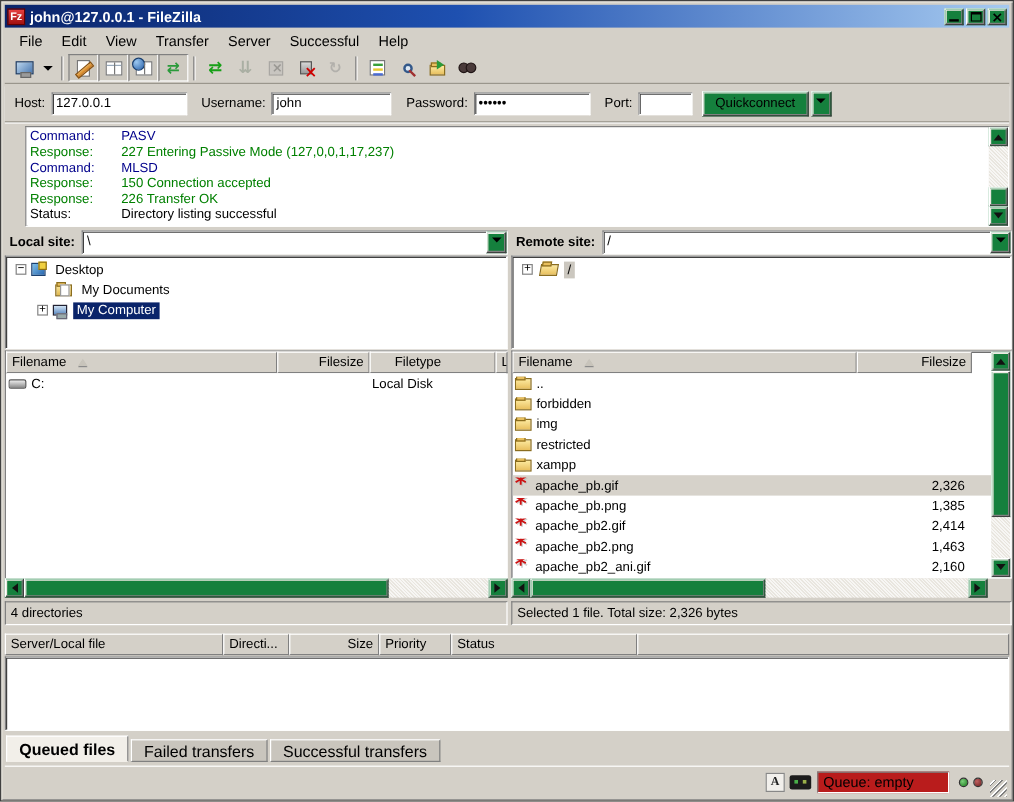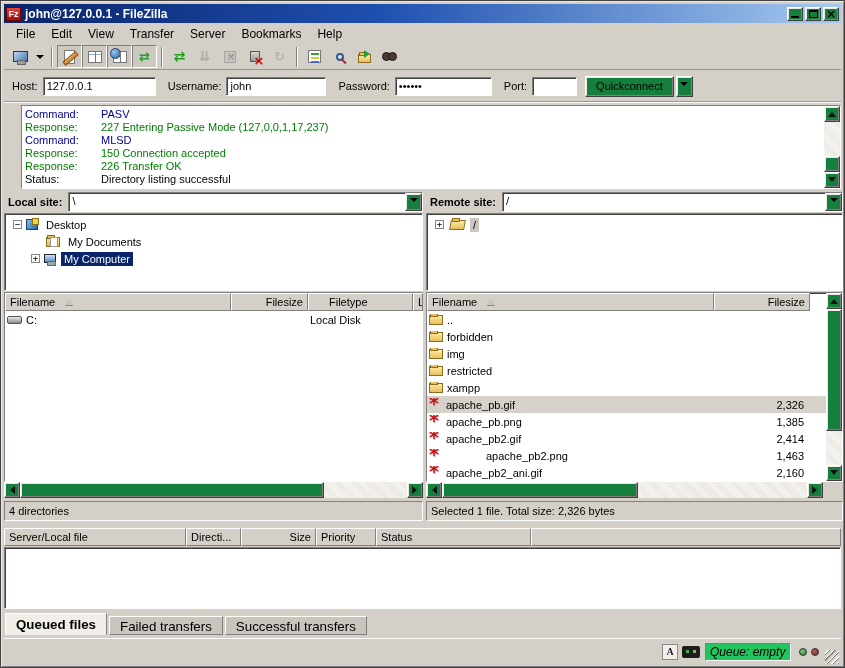--- a/index.html
+++ b/index.html
@@ -142,22 +142,22 @@
   .tab { height:19px; padding:2px 10px; margin-right:2px; background:#c9c5bd; border:1px solid; border-color:#fff #808080 #808080 #fff;
     white-space:nowrap; }
   .tab.active { height:22px; background:#f2efe9; font-weight:bold; border-bottom-color:#f2efe9; }
   
   .statusbar { position:absolute; left:3px; right:3px; bottom:3px; height:26px; border-top:1px solid #fff;
     display:flex; align-items:center; justify-content:flex-end; padding:0 2px; }
   .ascii-ind { width:16px; height:16px; background:#f2f0ec; border:1px solid #888; font:bold 10px/14px "Liberation Serif",serif;
     text-align:center; color:#222; margin-right:4px; }
   .speed-ind { width:18px; height:12px; background:#1c1c1c; border-radius:2px; margin-right:5px; position:relative; }
   .speed-ind::before { content:""; position:absolute; left:4px; top:4px; width:3px; height:3px; background:#49b049; box-shadow:7px 0 0 #9ab049; }
-  .queue-panel { width:86px; height:18px; background:#22c55e; border:1px solid; border-color:#808080 #fff #fff #808080;
-    display:flex; align-items:center; padding:0 4px; margin-right:8px; font-size:12px;font-style:italic; }
+  .queue-panel { width:110px; height:18px; background:#b91c1c; border:1px solid; border-color:#808080 #fff #fff #808080;
+    display:flex; align-items:center; padding:0 4px; margin-right:8px; font-size:12px; }
   .led { width:8px; height:8px; border-radius:50%; border:1px solid #333; margin-right:4px; }
   .led-green { background:radial-gradient(circle at 35% 35%, #7ad07a, #1f7a1f); }
   .led-red { background:radial-gradient(circle at 35% 35%, #c06060, #6a2020); }
   .grip { width:14px; height:14px; margin-left:2px; align-self:flex-end;
     background:repeating-linear-gradient(135deg, transparent 0 2px, #fff 2px 3px, #808080 3px 4px); }
 </style>
 </head>
 <body>
 
 <div class="window">
@@ -175,21 +175,21 @@
         <span class="glyph-close"></span>
       </button>
   </div>
 
   <div class="menubar">
       <span class="menu-item">File</span>
       <span class="menu-item">Edit</span>
       <span class="menu-item">View</span>
       <span class="menu-item">Transfer</span>
       <span class="menu-item">Server</span>
-      <span class="menu-item">Bookmarks</span>
+      <span class="menu-item">Successful</span>
       <span class="menu-item">Help</span>
     </div>
 
   <div class="toolbar">
       <button class="tb-btn">
         <span class="icon g-site-manager"></span>
       </button>
       <button class="tb-btn" style="width: 14px;">
         <span class="icon g-caret"></span>
       </button>
@@ -395,21 +395,21 @@
               <div class="cell right" style="width: 96px;">1,385</div>
             </div>
             <div class="file-row">
               <div class="cell" style="width: 287px;">
                 <span class="icon i-image-file-icon"></span>
                 <span>apache_pb2.gif</span>
               </div>
               <div class="cell right" style="width: 96px; text-align: center;">2,414</div>
             </div>
             <div class="file-row">
-              <div class="cell" style="width: 287px; gap: 40px;">
+              <div class="cell" style="width: 287px;">
                 <span class="icon i-image-file-icon"></span>
                 <span>apache_pb2.png</span>
               </div>
               <div class="cell right" style="width: 96px;">1,463</div>
             </div>
             <div class="file-row">
               <div class="cell" style="width: 287px;">
                 <span class="icon i-image-file-icon"></span>
                 <span>apache_pb2_ani.gif</span>
               </div>

